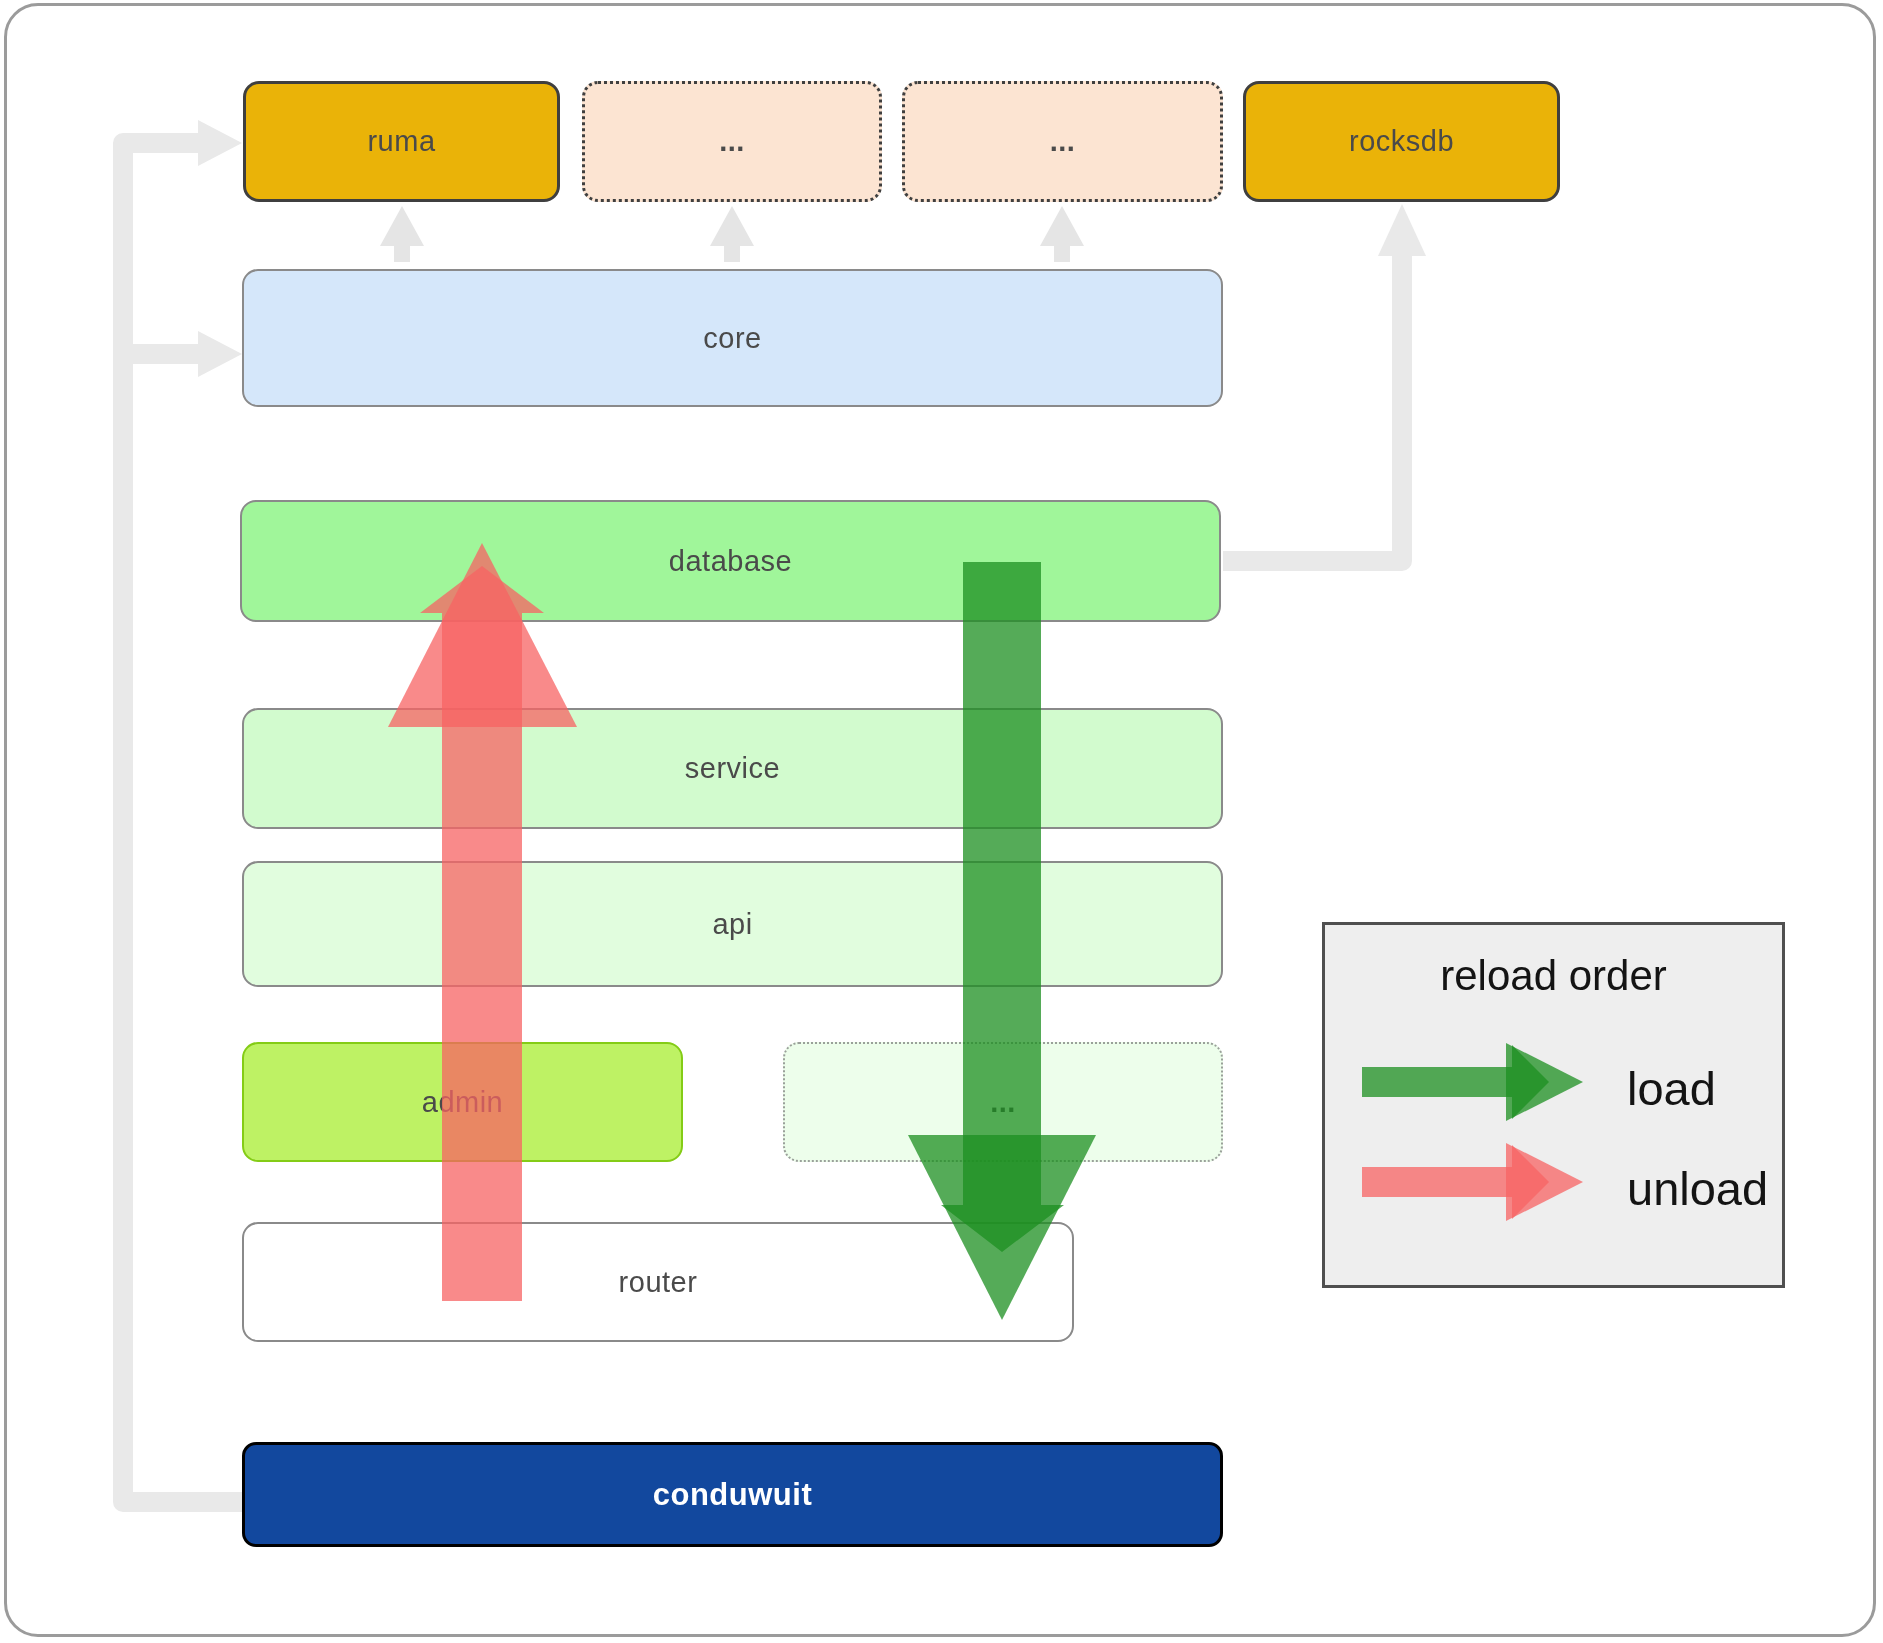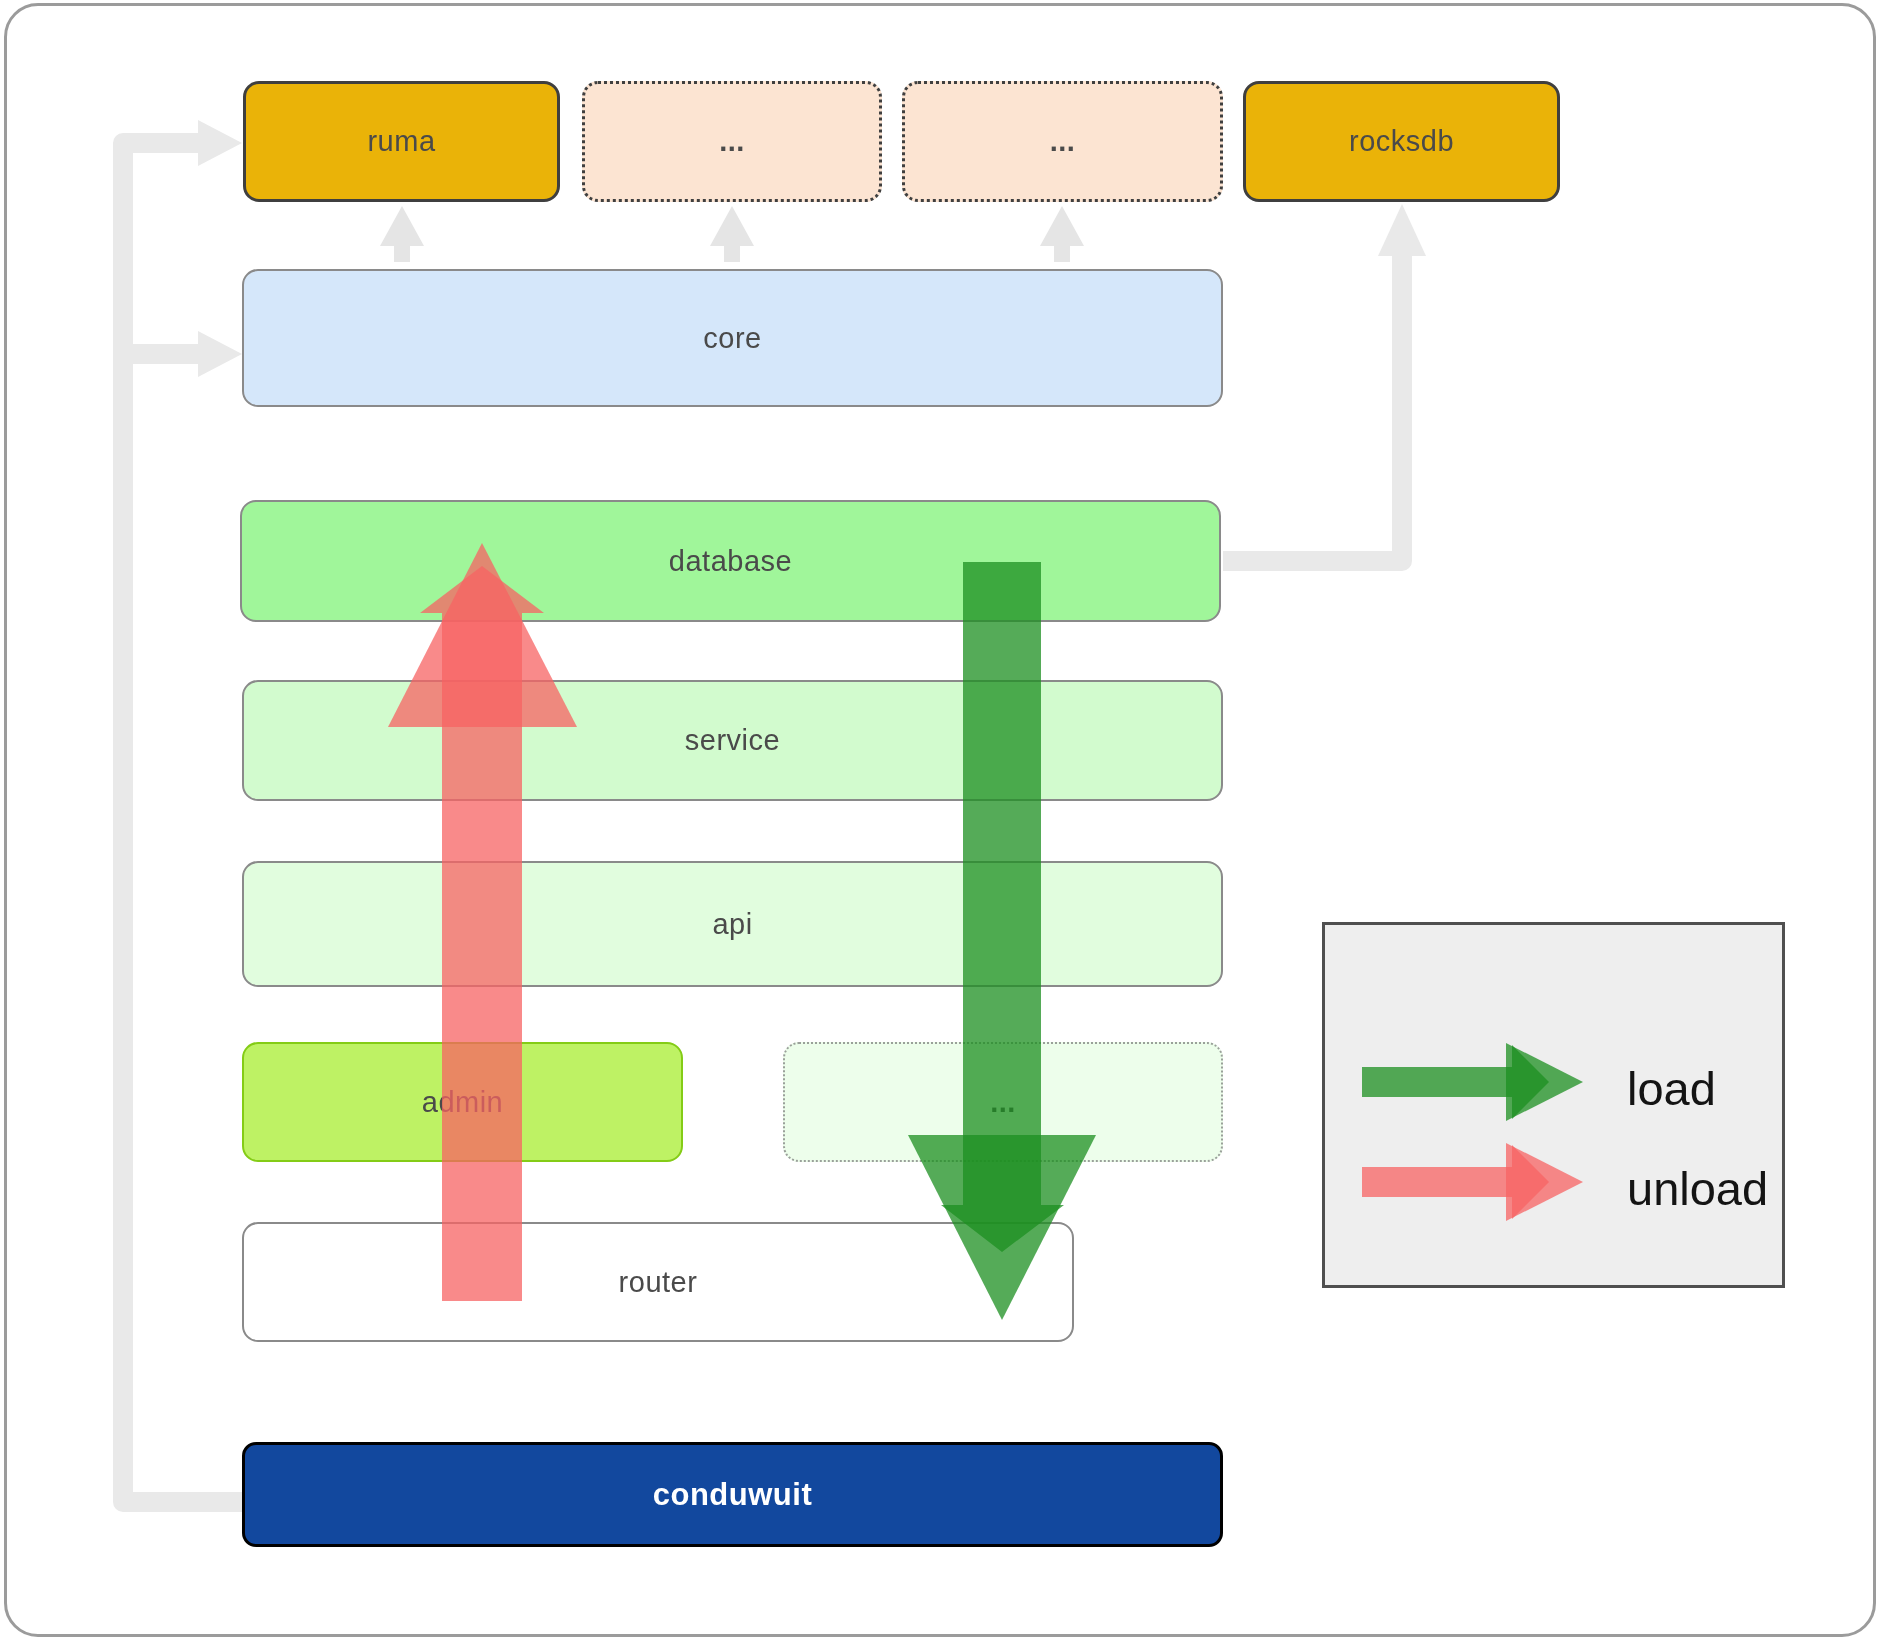--- a/index.html
+++ b/index.html
@@ -15,21 +15,21 @@
   .box {
     position:absolute; box-sizing:border-box;
     display:flex; align-items:center; justify-content:center;
     font-size:29px; color:#4a4a4a; border-radius:16px; z-index:1;
     letter-spacing:0.5px;
   }
   .peach   { background:#eab308; border:3px solid #3f3f3f; }
   .peach-dotted { background:#fce4d2; border:3px dotted #3f3f3f; font-weight:700; }
   .blue    { background:#d5e7fa; border:2px solid #8a8a8a; }
   .green1  { background:#a0f69a; border:2px solid #8a8a8a; }
-  .green2  { background:#d2fbce; border:2px solid #8a8a8a; }
+  .green2  { background:#d2fbce; border:2px solid #8a8a8a;margin-top:28px; }
   .green3  { background:#e1fdde; border:2px solid #8a8a8a; }
   .green4  { background:#bef264; border:2px solid #84cc16; }
   .green4-dotted { background:#edfeeb; border:2px dotted #9aa09a; font-weight:700; }
   .white   { background:#ffffff; border:2px solid #8a8a8a; }
   .navy    { background:#12489e; border:3px solid #000000; color:#ffffff;
              font-weight:700; font-size:31px; border-radius:14px; }
   .legend-box {
     position:absolute; left:1322px; top:922px; width:463px; height:366px;
     background:#eeeeee; border:3px solid #4f4f4f; box-sizing:border-box; z-index:1;
   }
@@ -57,20 +57,21 @@
   <div class="box blue" style="left:242px; top:269px; width:981px; height:138px;">core</div>
   <div class="box green1" style="left:240px; top:500px; width:981px; height:122px;">database</div>
   <div class="box green2" style="left:242px; top:680px; width:981px; height:121px;">service</div>
   <div class="box green3" style="left:242px; top:861px; width:981px; height:126px;">api</div>
   <div class="box green4" style="left:242px; top:1042px; width:441px; height:120px;">admin</div>
   <div class="box green4-dotted" style="left:783px; top:1042px; width:440px; height:120px;">...</div>
   <div class="box white" style="left:242px; top:1222px; width:832px; height:120px;">router</div>
   <div class="box navy" style="left:242px; top:1442px; width:981px; height:105px;">conduwuit</div>
 
   <div class="legend-box"></div>
+  <div class="legend-title">reload order</div>
   <div class="legend-label" style="top:1061px;">load</div>
   <div class="legend-label" style="top:1161px;">unload</div>
 
   <svg class="arrows" width="1883" height="1643" viewBox="0 0 1883 1643">
 
     <g stroke="#e9e9e9" stroke-width="20" fill="none" stroke-linejoin="round">
       <path d="M242,1502 L123,1502 L123,143 L198,143"></path>
       <path d="M123,354 L198,354"></path>
       <path d="M1223,561 L1402,561 L1402,256"></path>
     </g>

